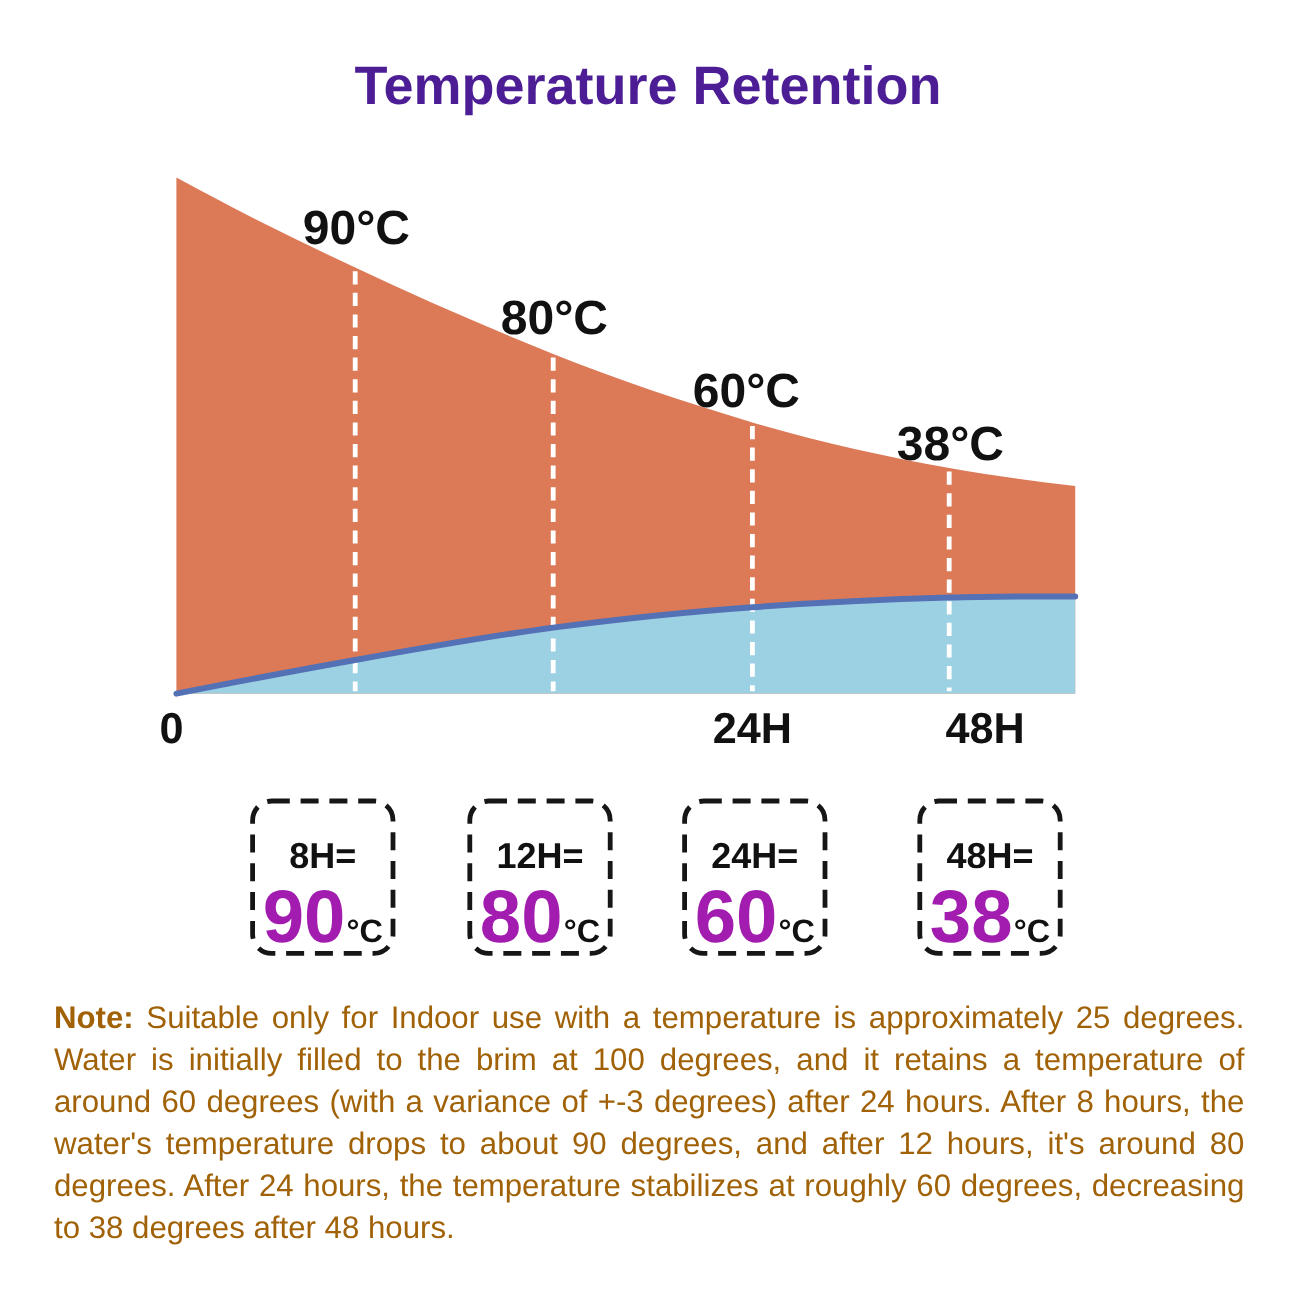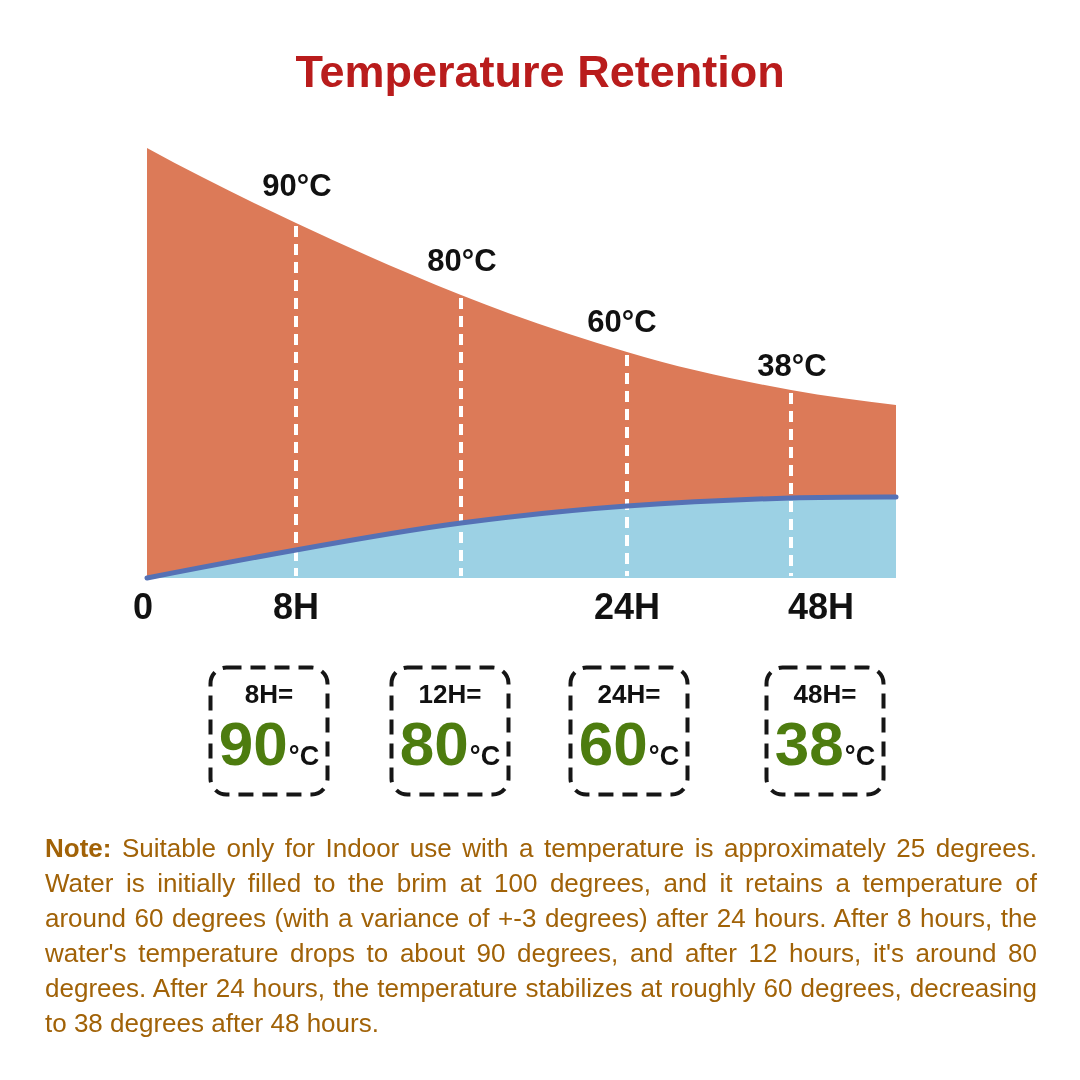--- a/index.html
+++ b/index.html
@@ -4,28 +4,28 @@
 <style>
   html,body{margin:0;padding:0;}
   body{
     width:1080px;height:1080px;background:#ffffff;overflow:hidden;
     font-family:"Liberation Sans", sans-serif;color:#1a1a1a;
   }
   .canvas{position:relative;width:1080px;height:1080px;background:#ffffff;}
 
   .chart-title{
     position:absolute;left:0;top:46px;width:1080px;
-    text-align:center;font-size:45px;font-weight:700;letter-spacing:0px;color:#b91c1c;
+    text-align:center;font-size:45px;font-weight:700;letter-spacing:0px;color:#4c1d95;
   }
 
   .chart-svg{position:absolute;left:0;top:0;width:1080px;height:1080px;}
 
   .curve-label{
     position:absolute;width:130px;text-align:center;
-    font-size:31px;font-weight:700;color:#111;
+    font-size:40px;font-weight:700;color:#111;
   }
   .curve-label.l90{left:232px;top:168px;}
   .curve-label.l80{left:397px;top:243px;}
   .curve-label.l60{left:557px;top:304px;}
   .curve-label.l38{left:727px;top:348px;}
 
   .axis-label{
     position:absolute;width:120px;text-align:center;
     font-size:36px;font-weight:700;color:#111;top:586px;
   }
@@ -34,26 +34,26 @@
   .axis-label.t12{left:401px;}
   .axis-label.t24{left:567px;}
   .axis-label.t48{left:761px;}
 
   .callout{
     position:absolute;top:665px;width:122px;height:132px;
     text-align:center;
   }
   .callout .frame{position:absolute;left:0;top:0;width:122px;height:132px;}
   .callout .hours{
-    position:relative;margin-top:15px;font-size:26px;font-weight:700;color:#111;line-height:1.1;
+    position:relative;margin-top:32px;font-size:30px;font-weight:700;color:#111;line-height:1.1;
   }
   .callout .value-row{
     position:relative;margin-top:4px;display:flex;justify-content:center;align-items:baseline;
   }
-  .callout .value{font-size:62px;font-weight:700;color:#4d7c0f;line-height:1.0;}
+  .callout .value{font-size:62px;font-weight:700;color:#a21caf;line-height:1.0;}
   .callout .unit{font-size:27px;font-weight:700;color:#111;margin-left:1px;}
   .callout.c1{left:208px;}
   .callout.c2{left:389px;}
   .callout.c3{left:568px;}
   .callout.c4{left:764px;}
 
   .note{
     position:absolute;left:45px;top:831px;width:992px;
     font-size:26px;line-height:35px;text-align:justify;color:#a16207;
   }
@@ -98,21 +98,20 @@
              C 681.7 502.2 736.3 499.6 791 498
              C 826 496.9 861 497 896 497" stroke="#5571B5"></path>
   </svg>
 
   <div class="curve-label l90">90°C</div>
   <div class="curve-label l80">80°C</div>
   <div class="curve-label l60">60°C</div>
   <div class="curve-label l38">38°C</div>
 
   <div class="axis-label t0">0</div>
-  <div class="axis-label t8">8H</div>
   <div class="axis-label t24">24H</div>
   <div class="axis-label t48">48H</div>
 
   <div class="callout c1">
     <svg class="frame" viewBox="0 0 122 132" preserveAspectRatio="none">
       <rect x="2.5" y="2.5" width="117" height="127" rx="16" fill="none" stroke="#161616" stroke-width="4" stroke-dasharray="15 9"></rect>
     </svg>
     <div class="hours">8H=</div>
     <div class="value-row">
       <span class="value">90</span>

